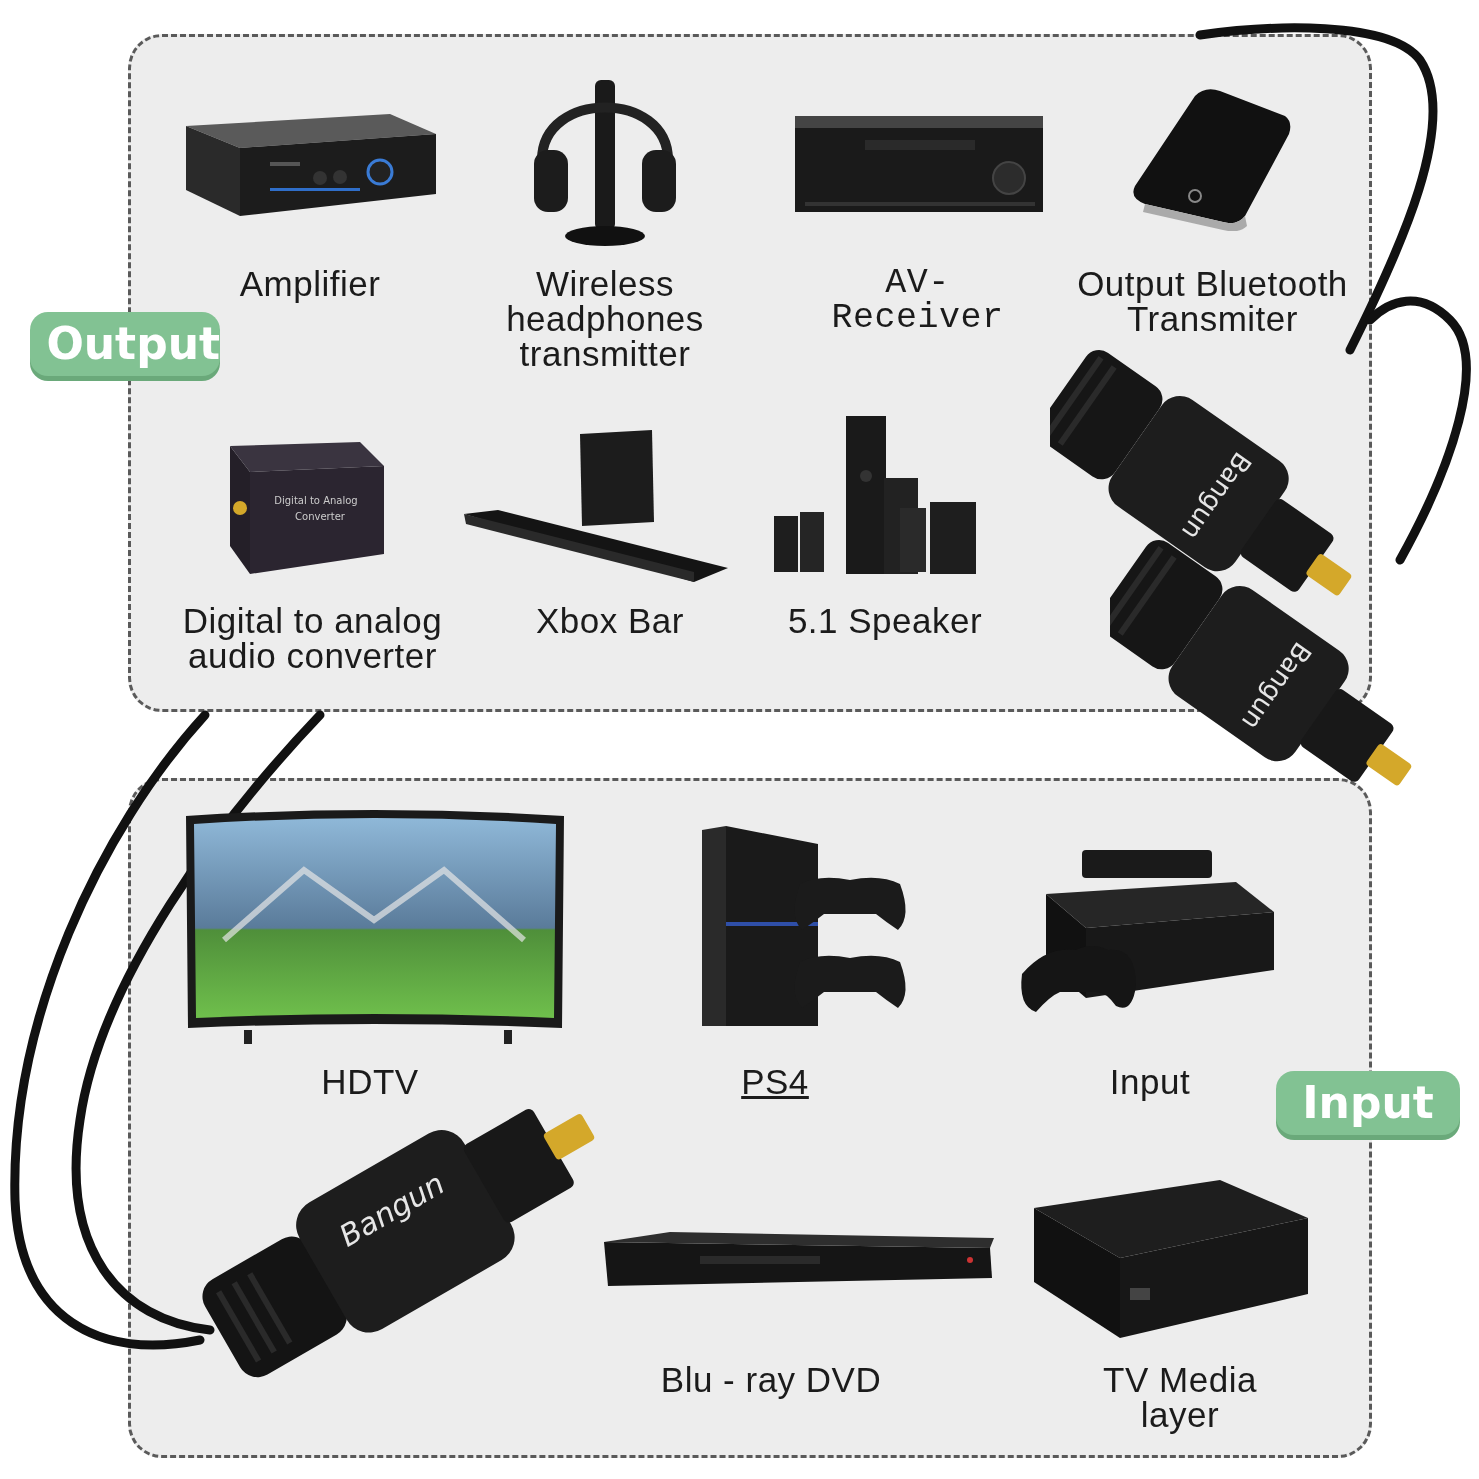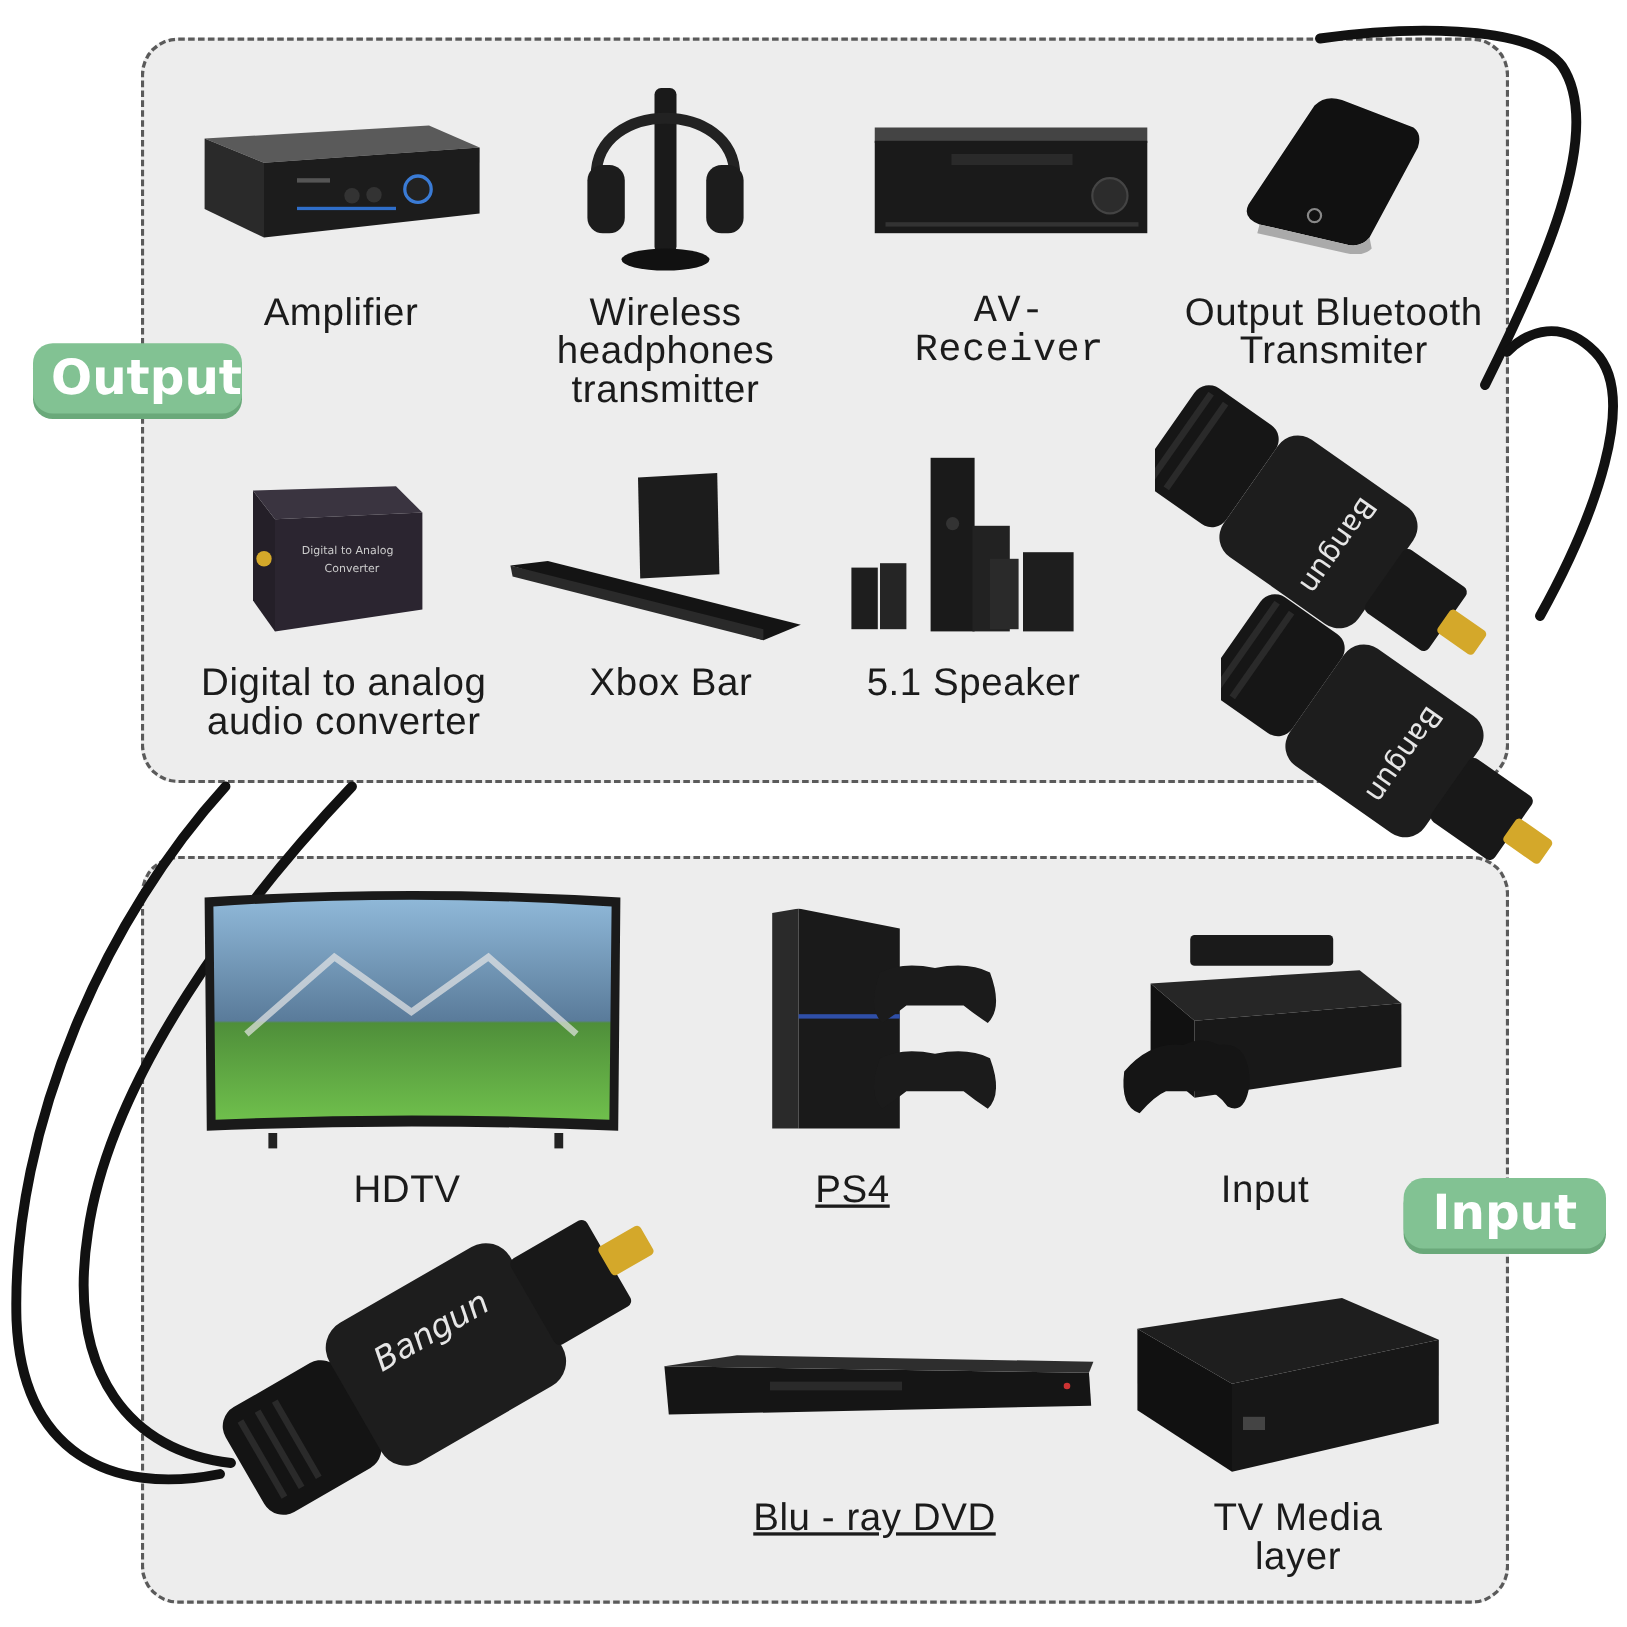--- a/index.html
+++ b/index.html
@@ -162,21 +162,21 @@
   <path d="M6 128 Q30 100 60 104 Q76 96 92 104 Q120 100 120 140 Q116 168 100 160 Q90 146 80 146 L44 146 Q34 150 20 166 Q2 160 6 128 Z" fill="#151515"></path>
 </svg>
 <div class="label" style="left:1080px;top:1064px;width:140px;">Input</div>
 
 <svg class="device" style="left:600px;top:1228px;" width="396" height="66" viewBox="0 0 396 66">
   <polygon points="4,14 390,20 392,50 8,58" fill="#151515"></polygon>
   <polygon points="4,14 70,4 394,10 390,20" fill="#2e2e2e"></polygon>
   <rect x="100" y="28" width="120" height="8" fill="#2a2a2a"></rect>
   <circle cx="370" cy="32" r="3" fill="#c33"></circle>
 </svg>
-<div class="label" style="left:670px;top:1362px;width:250px;text-decoration:underline;">Blu - ray DVD</div>
+<div class="label" style="left:646px;top:1362px;width:250px;">Blu - ray DVD</div>
 
 <svg class="device" style="left:1030px;top:1178px;" width="282" height="164" viewBox="0 0 282 164">
   <polygon points="4,30 190,2 278,40 90,80" fill="#1e1e1e"></polygon>
   <polygon points="4,30 90,80 90,160 4,104" fill="#111"></polygon>
   <polygon points="90,80 278,40 278,116 90,160" fill="#171717"></polygon>
   <rect x="100" y="110" width="20" height="12" fill="#444"></rect>
 </svg>
 <div class="label" style="left:1060px;top:1362px;width:240px;">TV Media layer</div>
 
 <svg class="device" style="left:180px;top:1060px;" width="470" height="320" viewBox="0 0 470 320">

